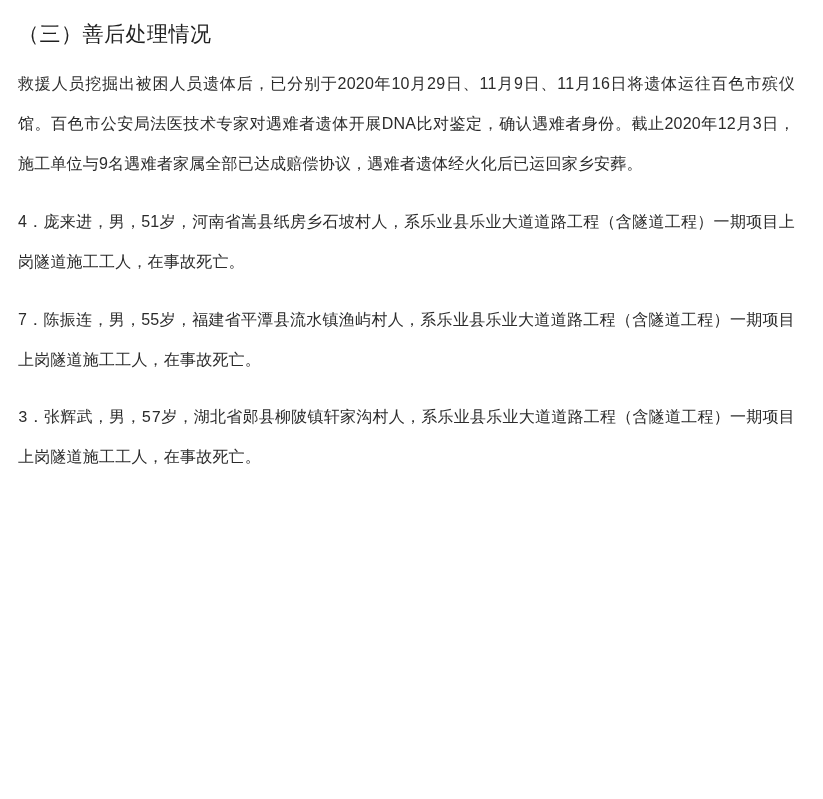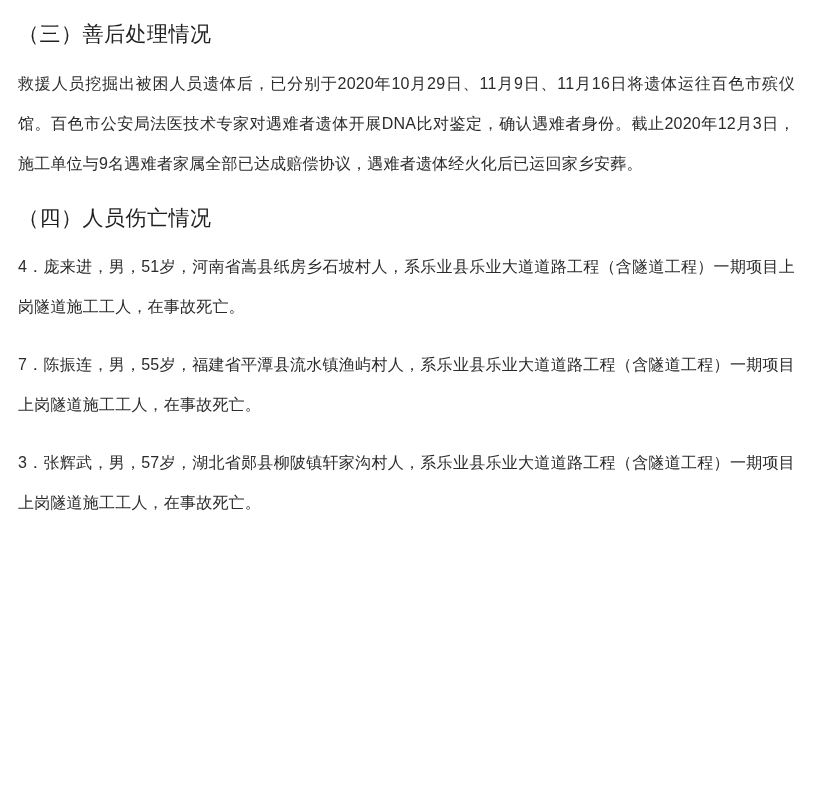--- a/index.html
+++ b/index.html
@@ -33,32 +33,32 @@
     font-size: 16px;
     line-height: 40px;
     color: #2b2b2b;
     margin: 0 0 18px 0;
     text-align: justify;
     text-justify: inter-ideograph;
     letter-spacing: 0.2px;
   }
   .para:last-child {
     margin-bottom: 0;
+    font-family: Liberation Mono, monospace;
   }
 </style>
 </head>
 <body>
 
 <div class="page">
 
   <div class="heading">（三）善后处理情况</div>
 
   <p class="para">救援人员挖掘出被困人员遗体后，已分别于2020年10月29日、11月9日、11月16日将遗体运往百色市殡仪馆。百色市公安局法医技术专家对遇难者遗体开展DNA比对鉴定，确认遇难者身份。截止2020年12月3日，施工单位与9名遇难者家属全部已达成赔偿协议，遇难者遗体经火化后已运回家乡安葬。</p>
 
-  <div class="heading">（四）人员伤亡情况</div>
 
   <p class="para">4．庞来进，男，51岁，河南省嵩县纸房乡石坡村人，系乐业县乐业大道道路工程（含隧道工程）一期项目上岗隧道施工工人，在事故死亡。</p>
 
   <p class="para">7．陈振连，男，55岁，福建省平潭县流水镇渔屿村人，系乐业县乐业大道道路工程（含隧道工程）一期项目上岗隧道施工工人，在事故死亡。</p>
 
   <p class="para">3．张辉武，男，57岁，湖北省郧县柳陂镇轩家沟村人，系乐业县乐业大道道路工程（含隧道工程）一期项目上岗隧道施工工人，在事故死亡。</p>
 
 </div>
 
 </body></html>

